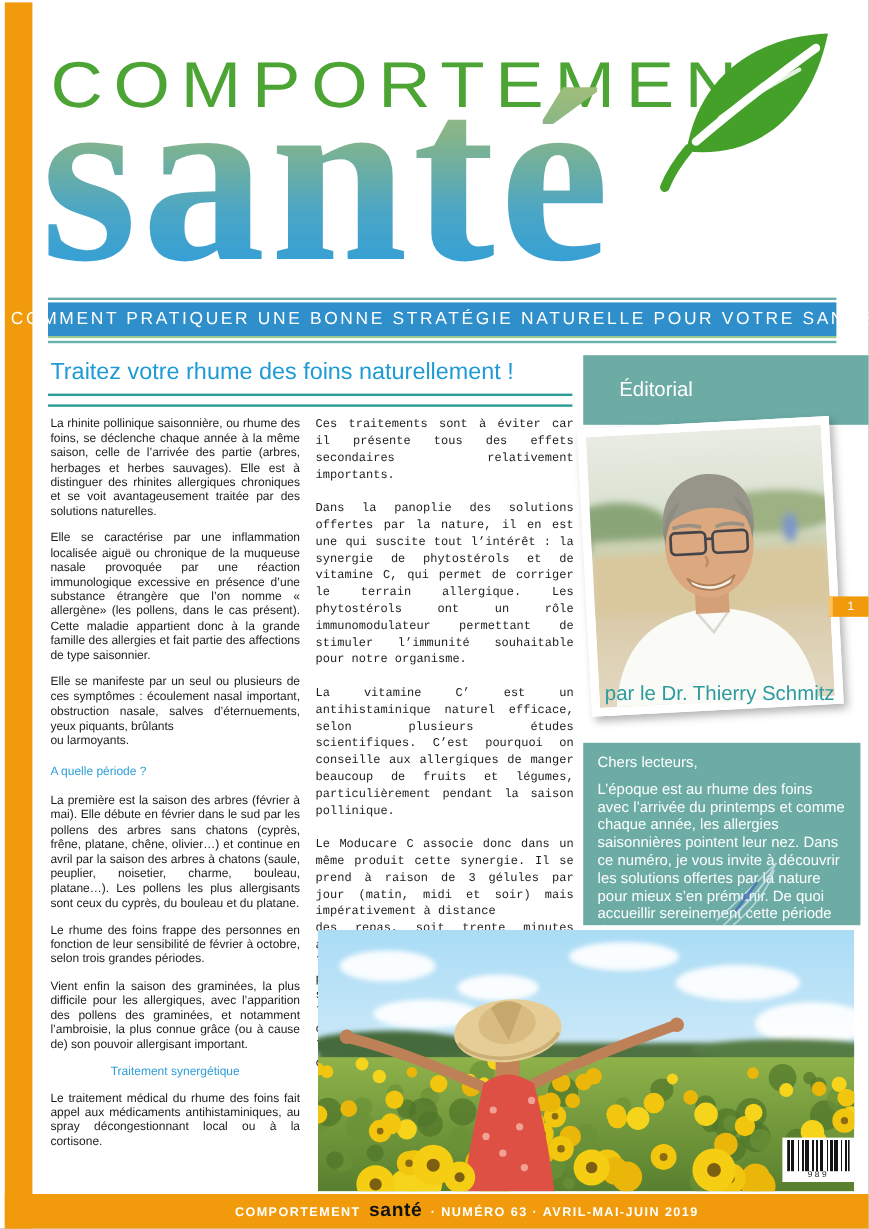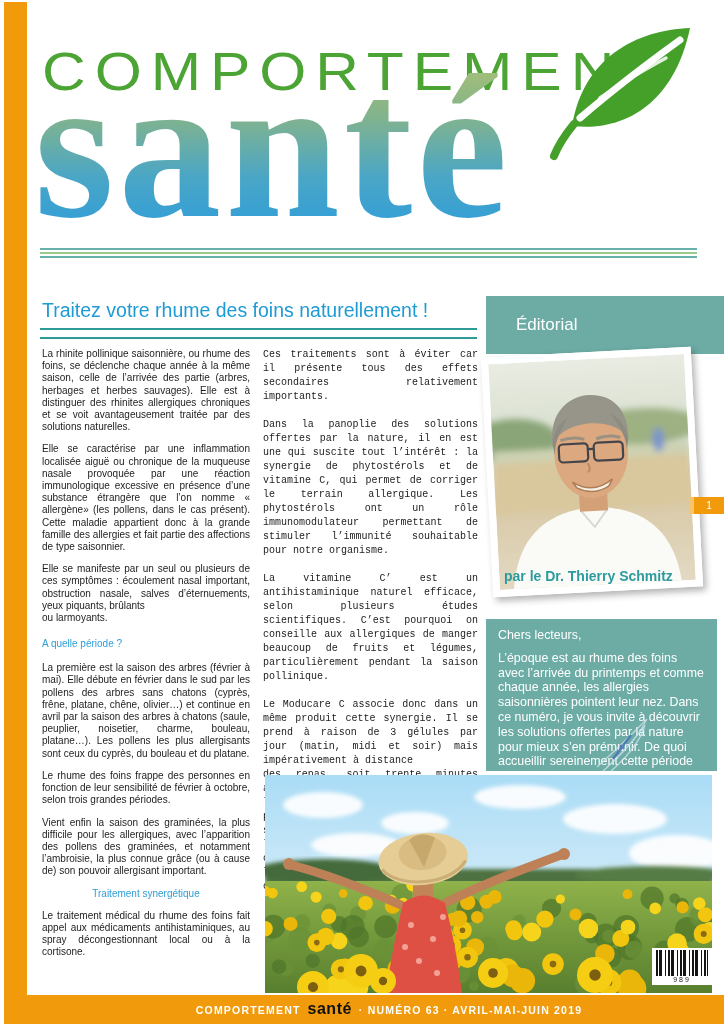--- a/index.html
+++ b/index.html
@@ -50,21 +50,21 @@
   #col2 .para{line-height:14px;margin-bottom:14px;font-family:Liberation Mono, monospace;}
   
   .edit-bar{
     position:absolute;left:486px;top:296px;width:238px;height:58px;background:#6CACA5;
     color:#ffffff;font-size:17px;display:flex;align-items:center;padding-left:30px;box-sizing:border-box;
   }
   .portrait{
     position:absolute;left:487px;top:352px;width:196px;height:226px;background:#ffffff;
     border:7px solid #ffffff;box-shadow:3px 4px 7px rgba(0,0,0,.3);transform:rotate(-3deg);
   }
-  .byline{position:absolute;left:504px;top:568px;font-size:14px;color:#2D9B9E;font-weight:bold;}
+  .byline{position:absolute;left:504px;top:568px;font-size:17px;color:#2D9B9E;}
   .edit-box{
     position:absolute;left:486px;top:619px;width:231px;height:152px;background:#6CACA5;
     color:#ffffff;padding:9px 12px;box-sizing:border-box;font-size:12.4px;line-height:14.8px;
   }
   .edit-box .greet{margin:0 0 8px 0;}
   .edit-box .bodytxt{margin:0;}
   .edit-box .close{margin:8px 0 0 0;}
   .signature{position:absolute;right:64px;bottom:-4px;width:64px;height:60px;overflow:visible;opacity:.85;}
   .page-tab{
     position:absolute;left:690px;top:497px;width:34px;height:17px;background:#F09A0C;border-left:4px solid #f7c469;
@@ -91,20 +91,21 @@
   <svg class="leaf" viewBox="0 0 150 130">
     <path d="M142 4 C 88 6, 35 34, 24 102 C 76 108, 126 80, 142 4 Z" fill="#44A029"></path>
     <path d="M132 16 C 96 42, 60 70, 32 94" stroke="#ffffff" stroke-width="7" fill="none" stroke-linecap="round"></path>
     <path d="M118 34 C 96 46, 72 60, 52 74" stroke="#ffffff" stroke-width="3.5" fill="none" stroke-linecap="round" opacity=".85"></path>
     <path d="M26 100 C 16 112, 10 122, 6 132" stroke="#44A029" stroke-width="8" fill="none" stroke-linecap="round"></path>
   </svg>
 
   <div class="banner-wrap">
     <div class="rule rule-teal"></div>
     <div class="gap2"></div>
+    <div class="banner">COMMENT PRATIQUER UNE BONNE STRATÉGIE NATURELLE POUR VOTRE SANTÉ</div>
     <div class="rule rule-green"></div>
     <div class="gap2"></div>
     <div class="rule rule-teal"></div>
   </div>
 
   <div class="headline">Traitez votre rhume des foins naturellement !</div>
   <div class="headline-rule"></div>
   <div class="col" id="col1">
       <p class="para">La rhinite pollinique saisonnière, ou rhume des foins, se déclenche chaque année à la même saison, celle de l’arrivée des partie (arbres, herbages et herbes sauvages). Elle est à distinguer des rhinites allergiques chroniques et se voit avantageusement traitée par des solutions naturelles.</p>
       <p class="para">Elle se caractérise par une inflammation localisée aiguë ou chronique de la muqueuse nasale provoquée par une réaction immunologique excessive en présence d’une substance étrangère que l’on nomme « allergène» (les pollens, dans le cas présent). Cette maladie appartient donc à la grande famille des allergies et fait partie des affections de type saisonnier.</p>

